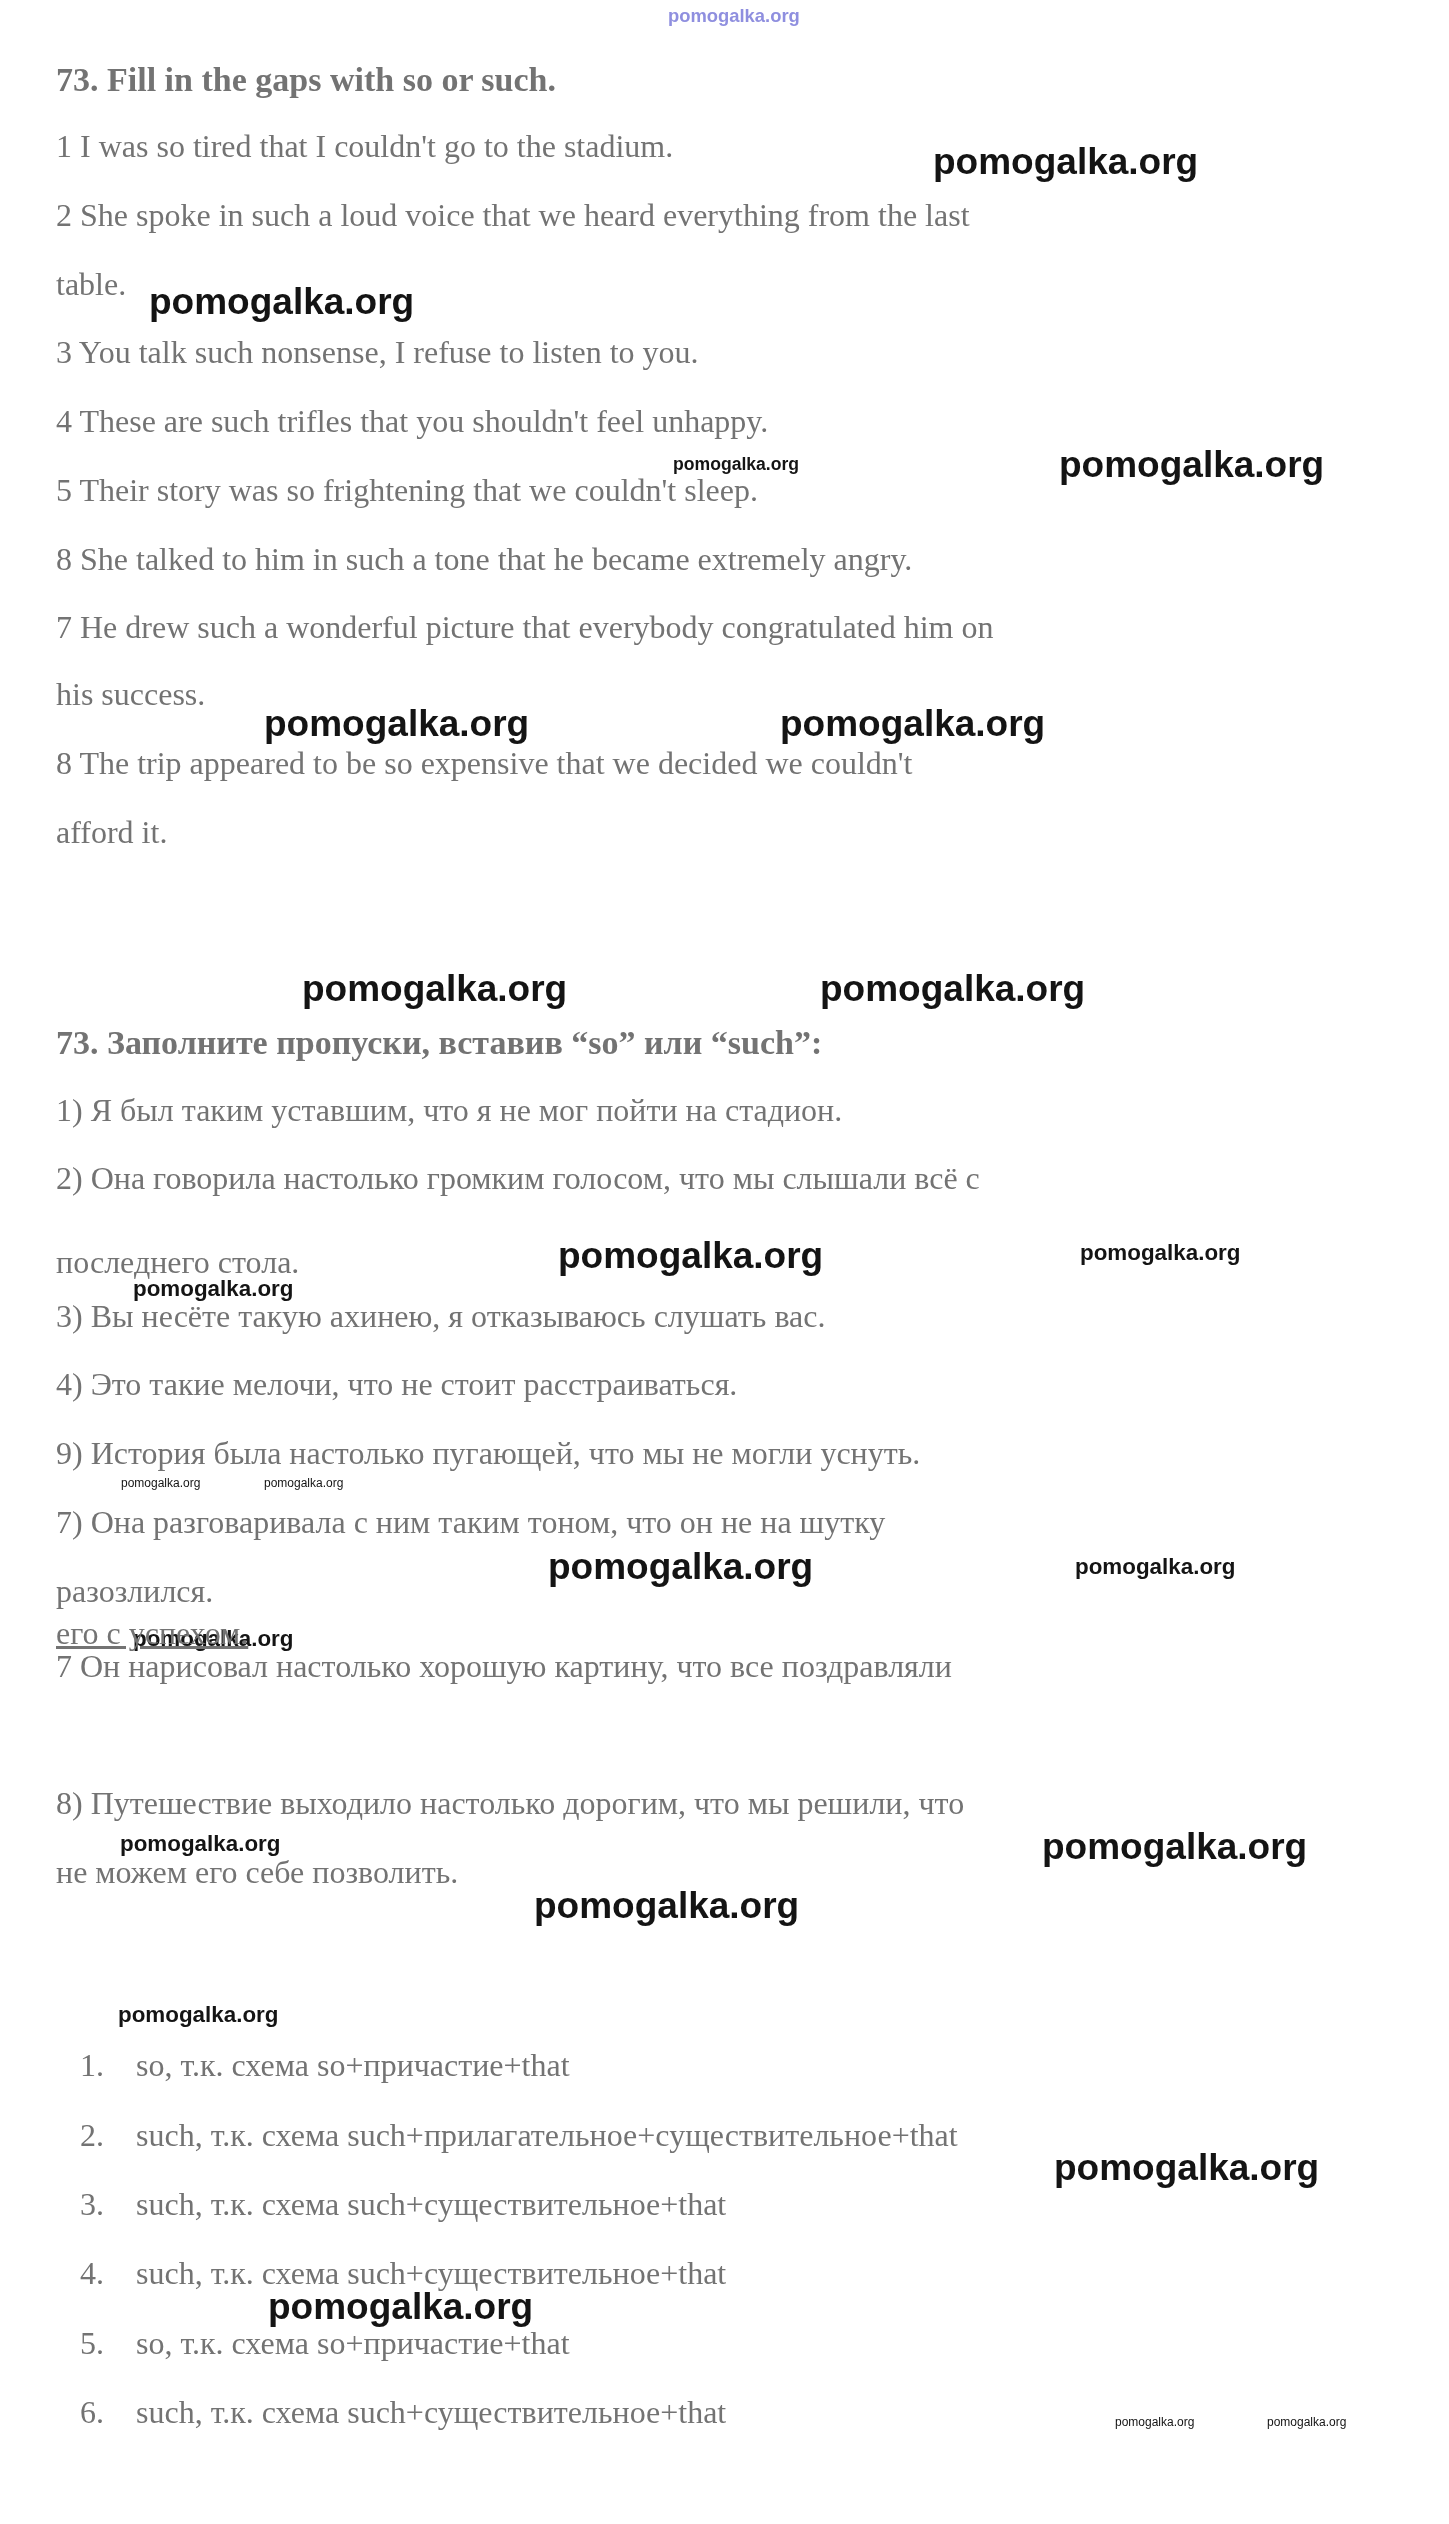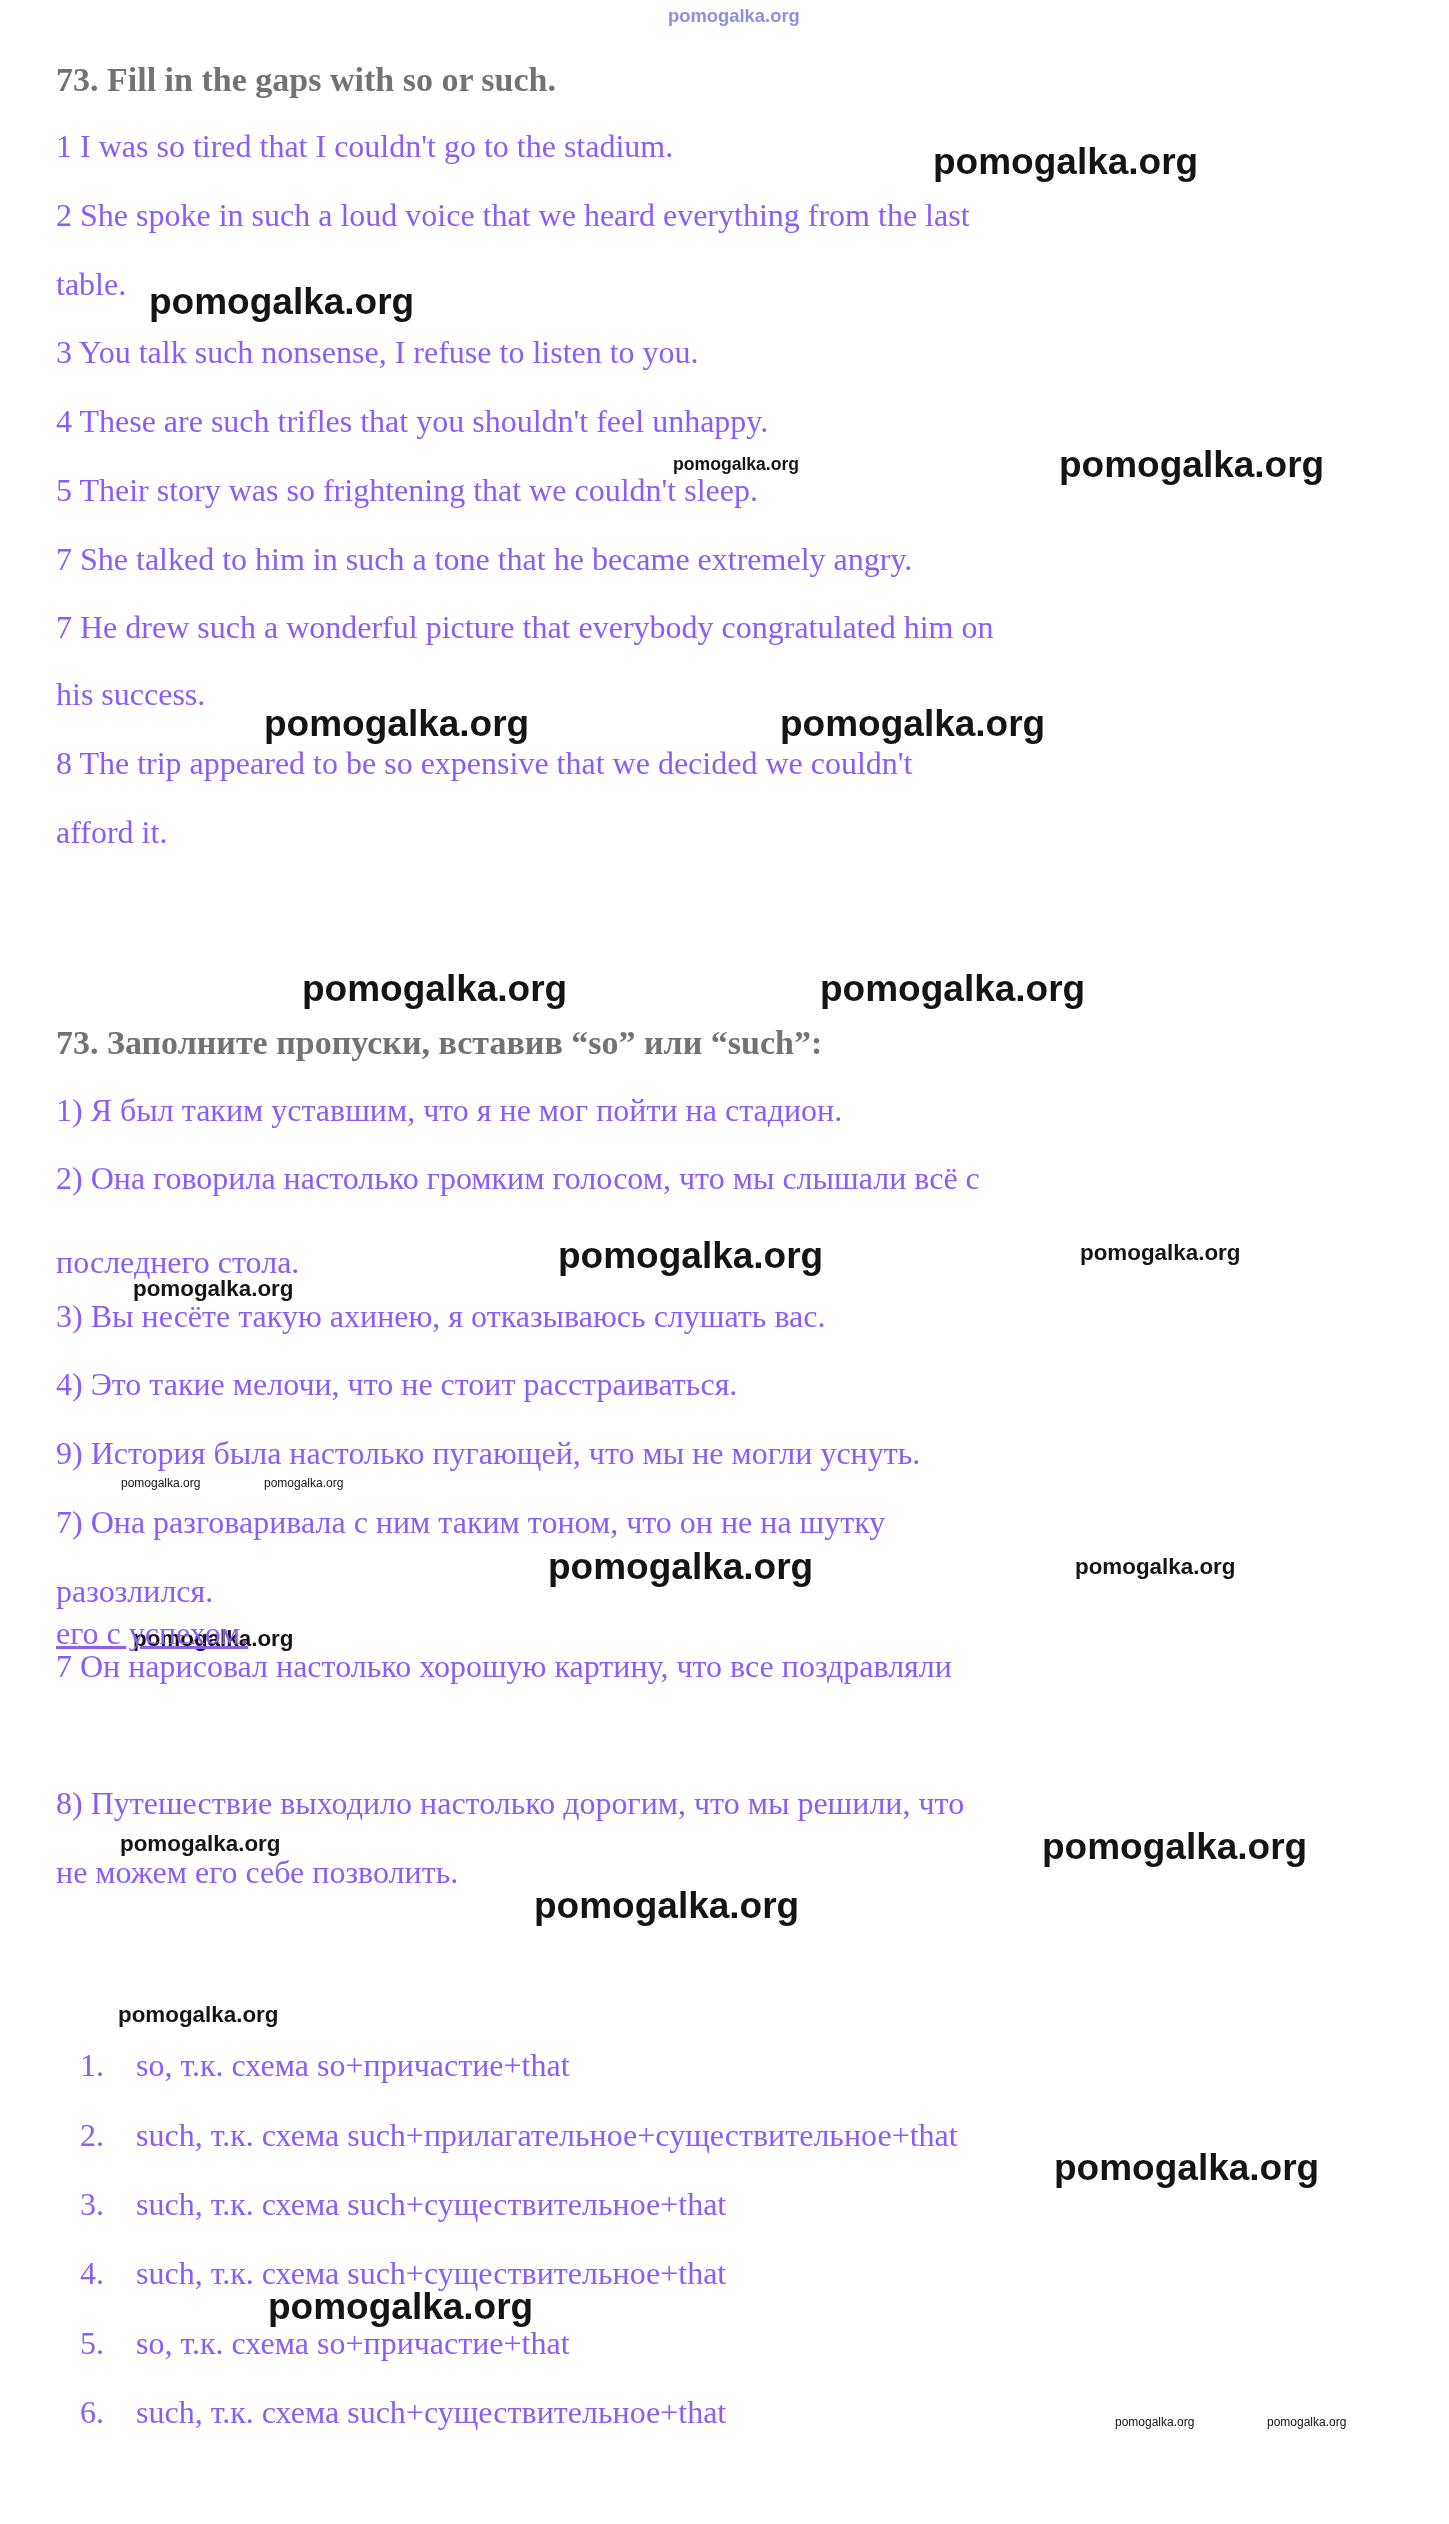--- a/index.html
+++ b/index.html
@@ -10,21 +10,21 @@
     background: #ffffff;
     font-family: "Liberation Serif", serif;
     color: #000000;
     overflow: hidden;
   }
   .ln {
     position: absolute;
     white-space: nowrap;
     font-size: 32px;
     line-height: 1.1;
-    color: #8b5cf6;
+    color: #737373;
   }
   .ttl {
     font-weight: bold;
     font-size: 34px;
     color: #737373;
   }
   .ans-num { font-size: 32px; }
   .ans-text { font-size: 32px; }
   .wm {
     position: absolute;
@@ -50,21 +50,21 @@
   <div class="ln" style="left:56px; top:129px;">1 I was so tired that I couldn't go to the stadium.</div>
   <span class="wm wm-lg" style="left:933px; top:141px;">pomogalka.org</span>
   <div class="ln" style="left:56px; top:198px;">2 She spoke in such a loud voice that we heard everything from the last</div>
   <div class="ln" style="left:56px; top:267px;">table.</div>
   <span class="wm wm-lg" style="left:149px; top:281px;">pomogalka.org</span>
   <div class="ln" style="left:56px; top:335px;">3 You talk such nonsense, I refuse to listen to you.</div>
   <div class="ln" style="left:56px; top:404px;">4 These are such trifles that you shouldn't feel unhappy.</div>
   <span class="wm wm-sm" style="left:673px; top:454px;">pomogalka.org</span>
   <span class="wm wm-lg" style="left:1059px; top:444px;">pomogalka.org</span>
   <div class="ln" style="left:56px; top:473px;">5 Their story was so frightening that we couldn't sleep.</div>
-  <div class="ln" style="left:56px; top:542px;">7 She talked to him in such a tone that he became extremely angry.</div>
+  <div class="ln" style="left:56px; top:542px;">8 She talked to him in such a tone that he became extremely angry.</div>
   <div class="ln" style="left:56px; top:610px;text-align:right;">7 He drew such a wonderful picture that everybody congratulated him on</div>
   <div class="ln" style="left:56px; top:677px;">his success.</div>
   <span class="wm wm-lg" style="left:264px; top:703px;">pomogalka.org</span>
   <span class="wm wm-lg" style="left:780px; top:703px;">pomogalka.org</span>
   <div class="ln" style="left:56px; top:746px;">8 The trip appeared to be so expensive that we decided we couldn't</div>
   <div class="ln" style="left:56px; top:815px;">afford it.</div>
 
   <span class="wm wm-lg" style="left:302px; top:968px;">pomogalka.org</span>
   <span class="wm wm-lg" style="left:820px; top:968px;">pomogalka.org</span>
 

